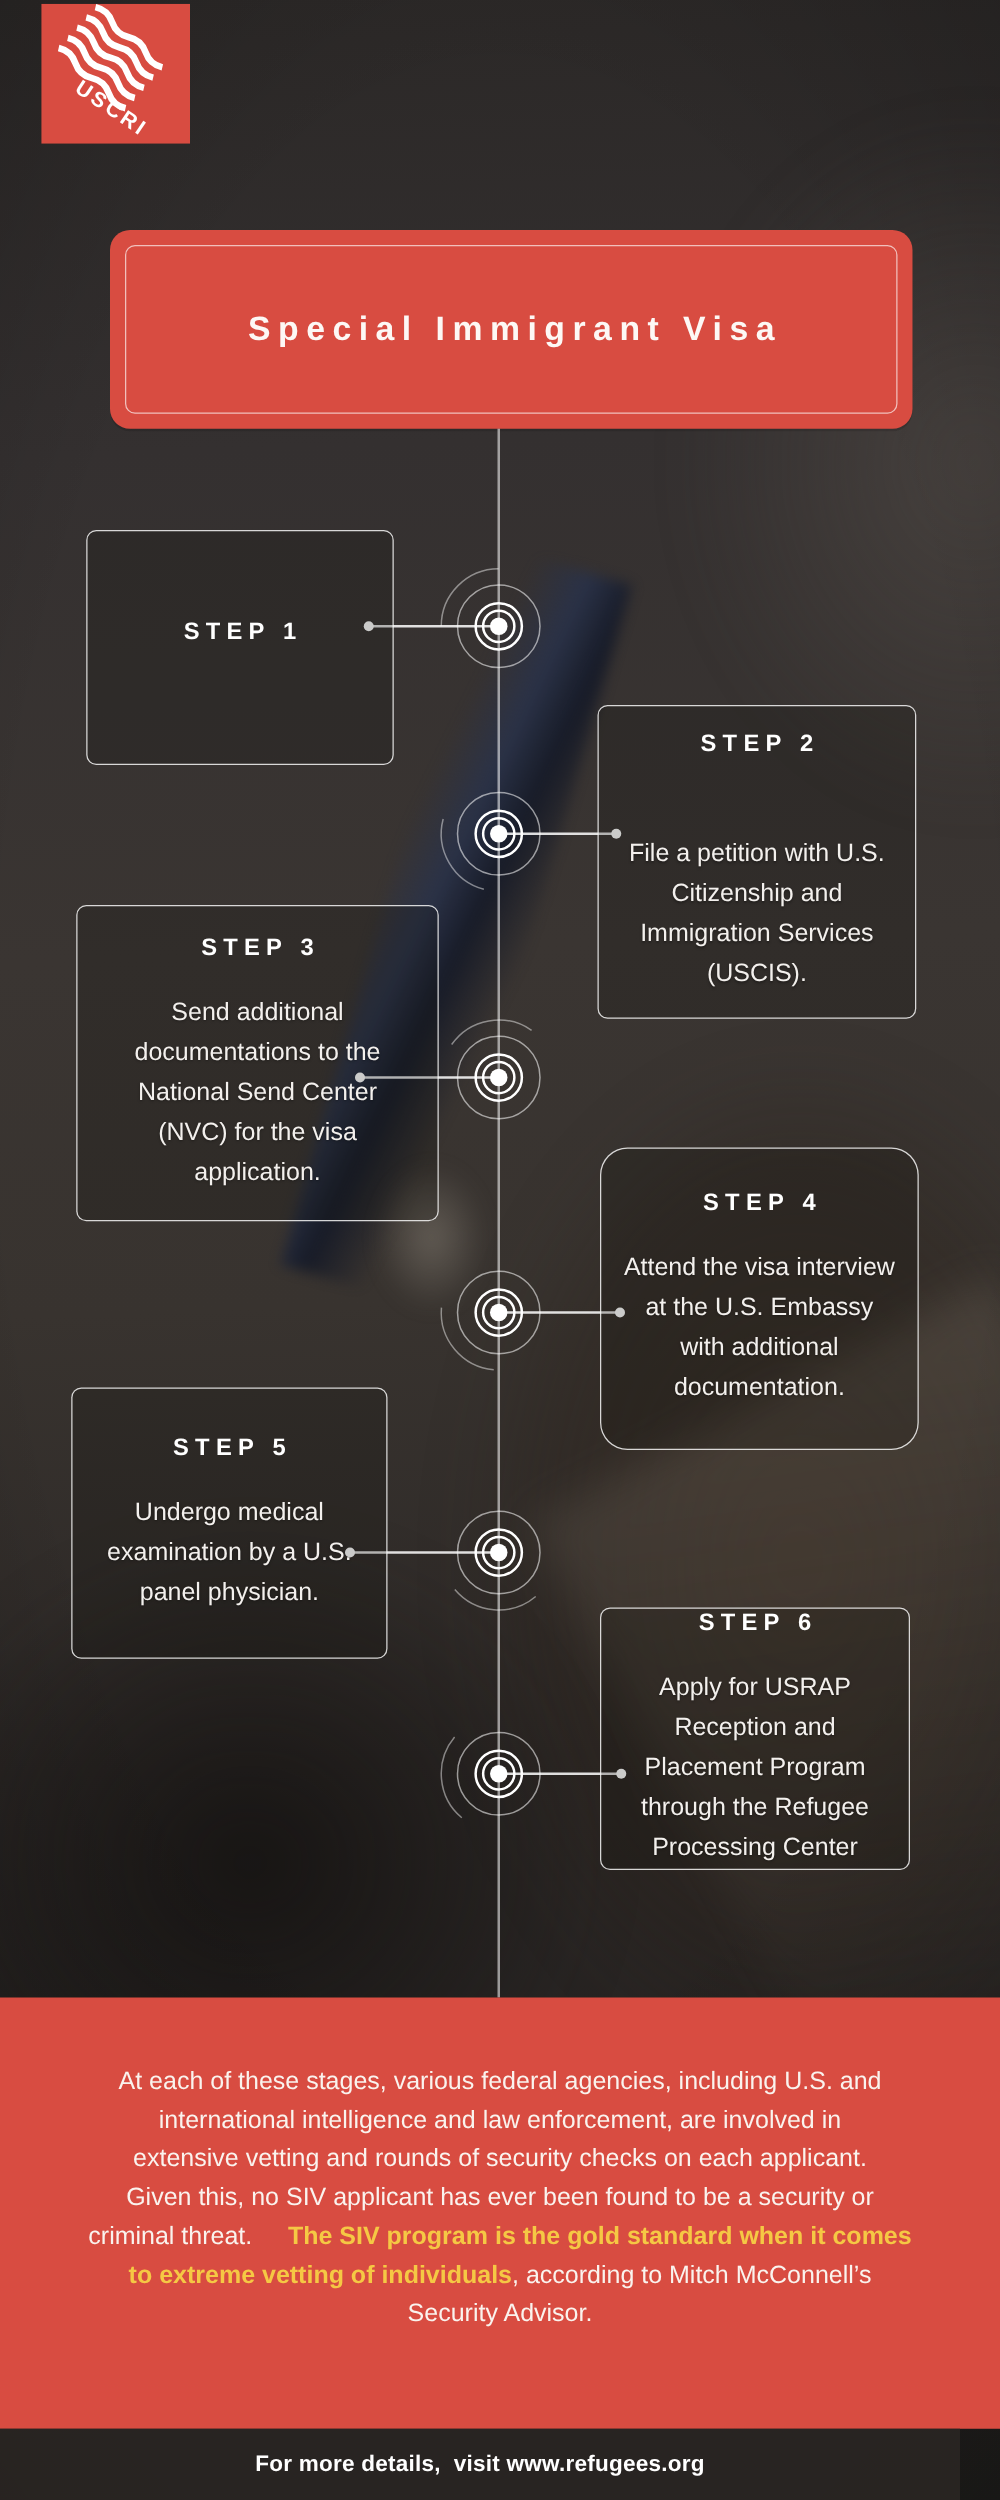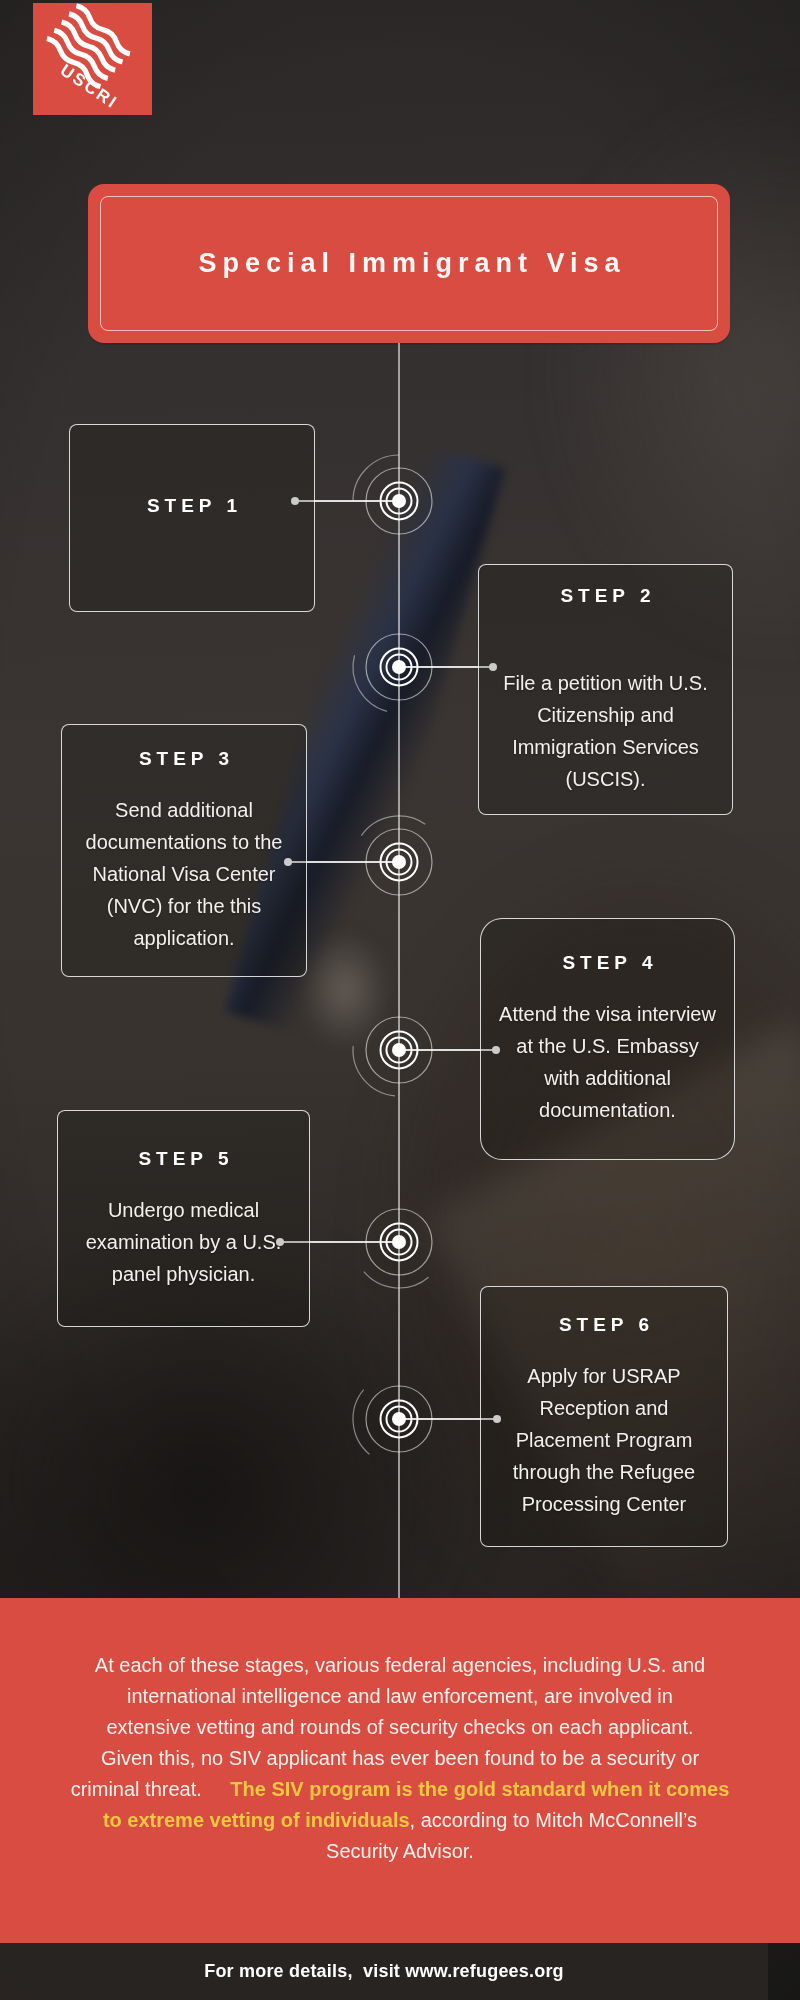--- a/index.html
+++ b/index.html
@@ -96,24 +96,24 @@
   .step-label {
     color: #ffffff; font-size: 19px; font-weight: 700; letter-spacing: 5px;
     text-indent: 5px; margin-bottom: 24px;
   }
   .step-desc {
     color: #f3f0ed; font-size: 20px; font-weight: 400; line-height: 32px;
     text-shadow: 0 1px 2px rgba(0,0,0,0.35);
   }
   .box-s1 { left: 69px;  top: 424px;  width: 246px; height: 188px; }
   .box-s2 { left: 478px; top: 564px;  width: 255px; height: 251px; gap: 36px; }
-  .box-s3 { left: 61px;  top: 724px;  width: 246px; height: 253px; }
+  .box-s3 { left: 61px;  top: 724px;  width: 290px; height: 253px; }
   .box-s4 { left: 480px; top: 918px;  width: 255px; height: 242px; border-radius: 22px; }
   .box-s5 { left: 57px;  top: 1110px; width: 253px; height: 217px; }
-  .box-s6 { left: 480px; top: 1286px; width: 248px; height: 261px; }
+  .box-s6 { left: 480px; top: 1286px; width: 248px; height: 210px; }
 
   .node { position: absolute; width: 100px; height: 100px; left: 349px; }
   .node-s1 { top: 451px; }
   .node-s2 { top: 617px; }
   .node-s3 { top: 812px; }
   .node-s4 { top: 1000px; }
   .node-s5 { top: 1192px; }
   .node-s6 { top: 1369px; }
 
   .connector {
@@ -258,21 +258,21 @@
 
   <div class="step-box box-s1">
     <div class="step-label">STEP 1</div>
   </div>
   <div class="step-box box-s2">
     <div class="step-label">STEP 2</div>
     <div class="step-desc">File a petition with U.S. Citizenship and Immigration Services (USCIS).</div>
   </div>
   <div class="step-box box-s3">
     <div class="step-label">STEP 3</div>
-    <div class="step-desc">Send additional documentations to the National Visa Center (NVC) for the this application.</div>
+    <div class="step-desc">Send additional documentations to the National Send Center (NVC) for the visa application.</div>
   </div>
   <div class="step-box box-s4">
     <div class="step-label">STEP 4</div>
     <div class="step-desc">Attend the visa interview at the U.S. Embassy with additional documentation.</div>
   </div>
   <div class="step-box box-s5">
     <div class="step-label">STEP 5</div>
     <div class="step-desc">Undergo medical examination by a U.S. panel physician.</div>
   </div>
   <div class="step-box box-s6">

